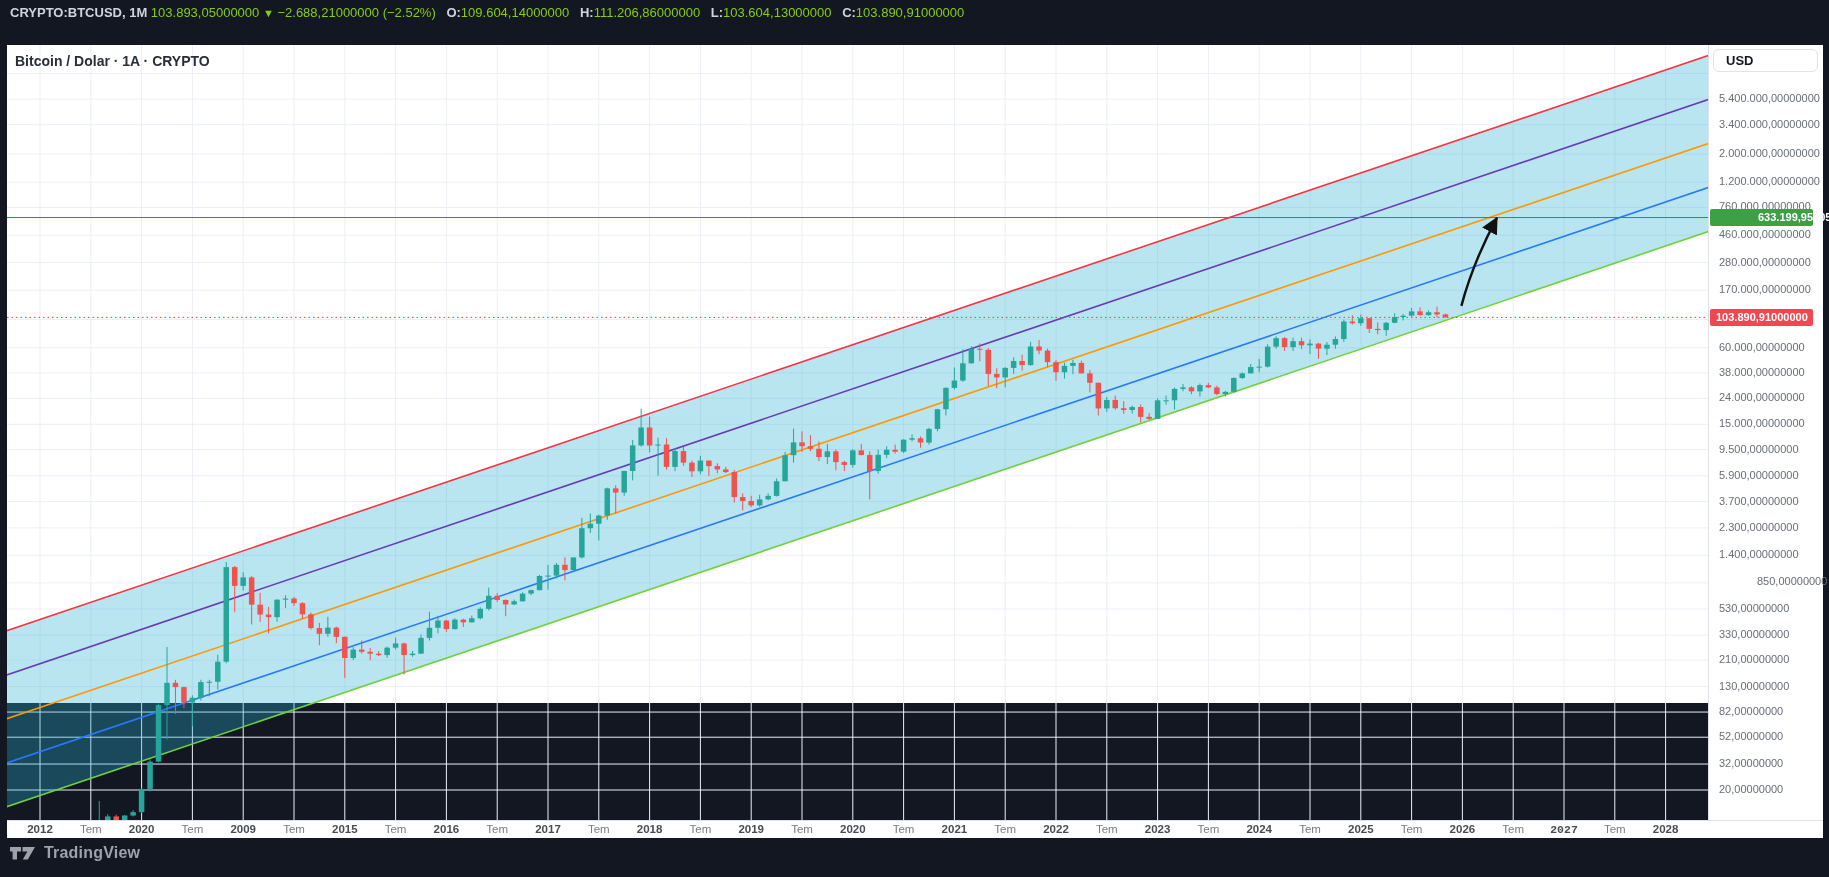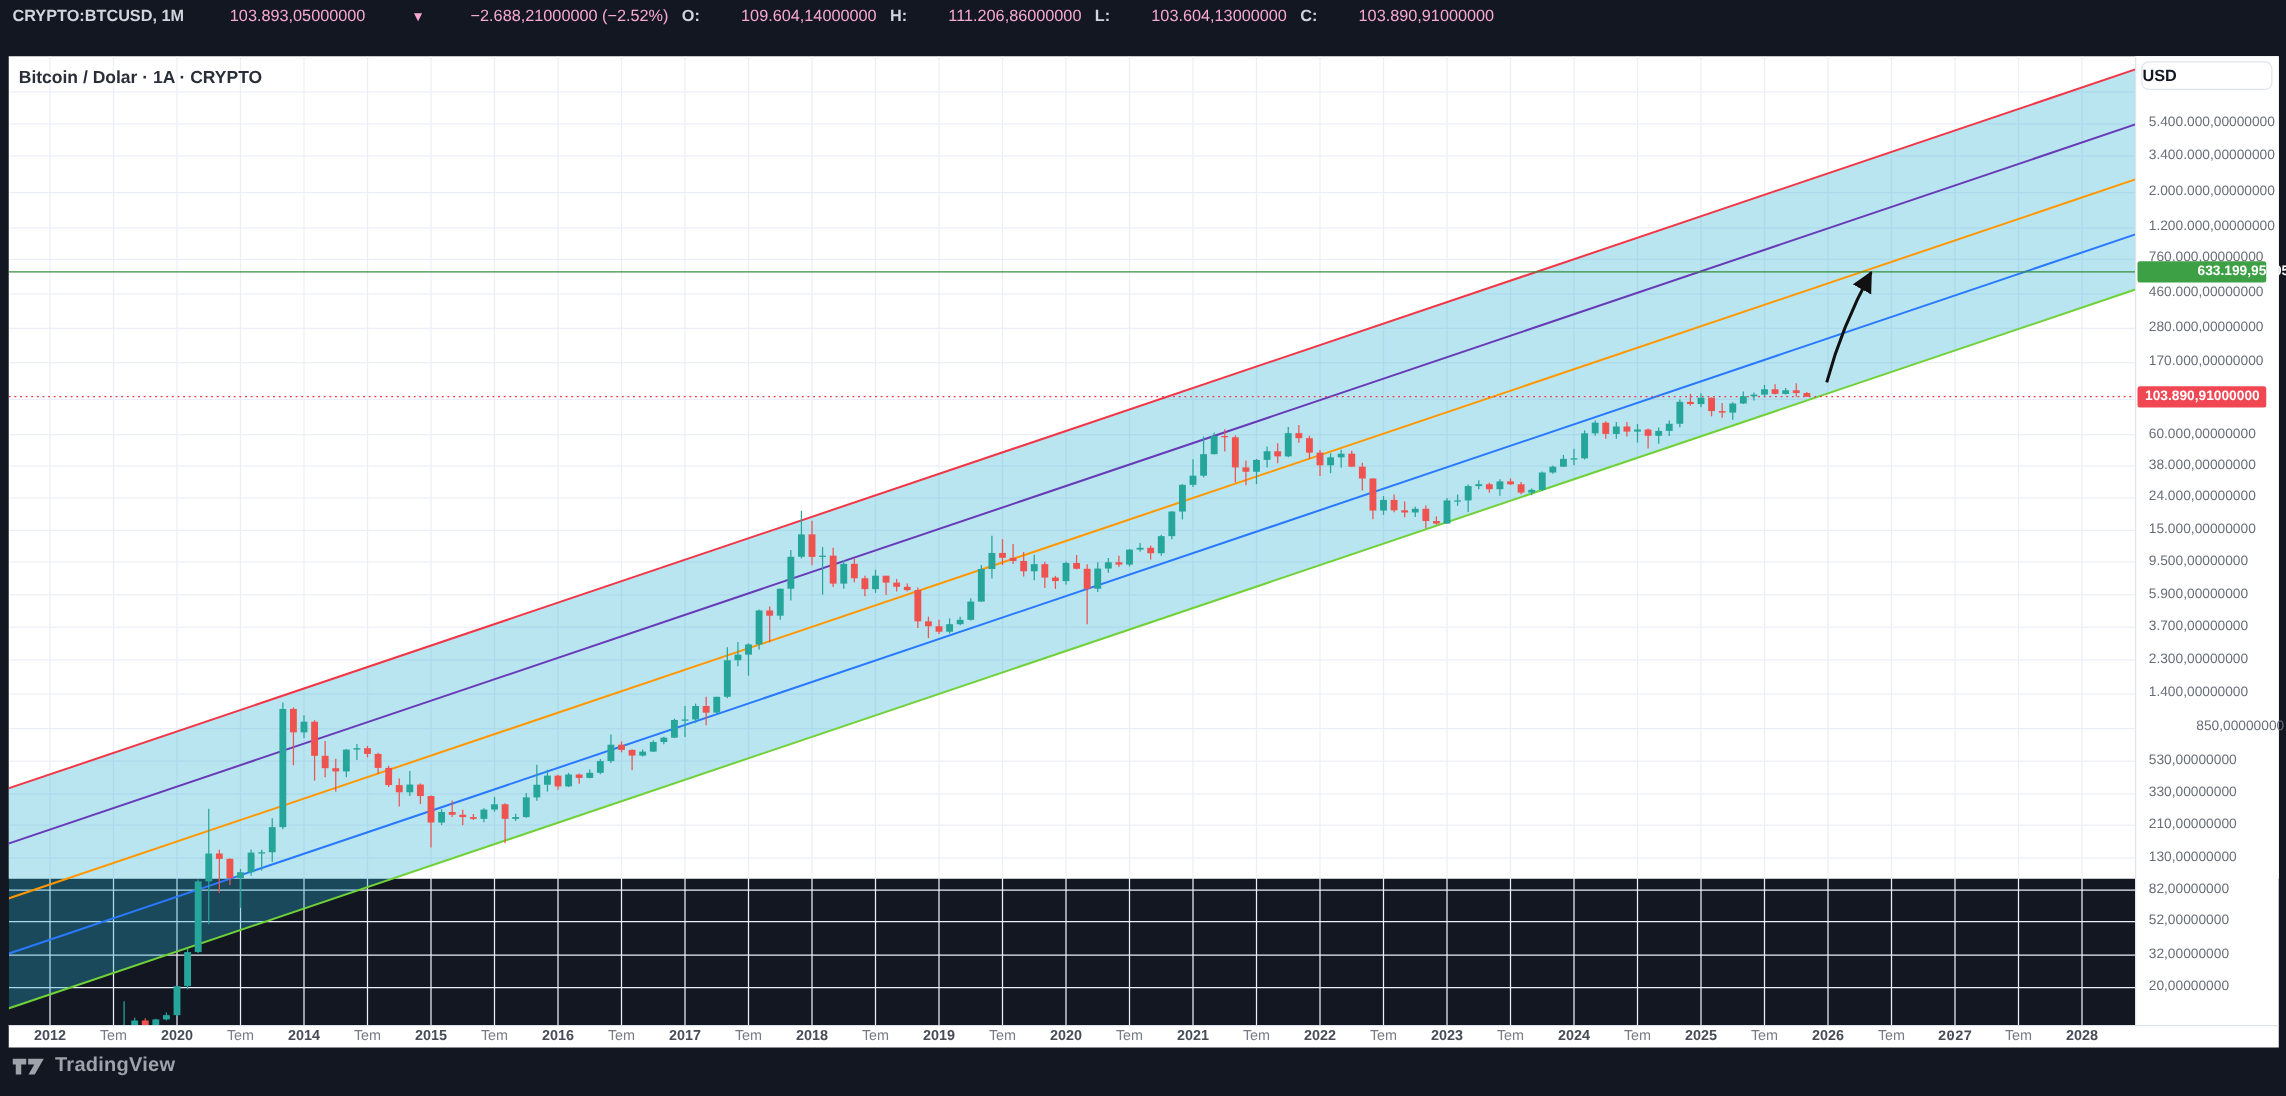--- a/index.html
+++ b/index.html
@@ -7,21 +7,21 @@
   body {
     width:1829px; height:877px; position:relative; overflow:hidden;
     background:#131722; font-family:"Liberation Sans", sans-serif;
     -webkit-font-smoothing:antialiased;
   }
   
   #header { position:absolute; left:10px; top:3px; }
   .hline1 { font-size:13px; color:#b2b5be; line-height:18px; }
   .hline1 .author { color:#e8eaef; font-weight:700; }
   .hline2 { font-size:13px; line-height:19px; color:#d1d4dc; font-weight:700; }
-  .hline2 .red { color:#f9a8d4; font-weight:400;margin-left:33px; }
+  .hline2 .red { color:#84cc16; font-weight:400; }
   .hline2 .lbl { color:#d1d4dc; font-weight:700; margin-left:7px; }
   .hline2 .dir { font-size:11px; }
   
   #panel {
     position:absolute; left:7px; top:45px; width:1816px; height:658px;
     background:#ffffff;
   }
   #plot { position:absolute; left:0; top:0; width:1701px; height:775px; overflow:hidden; }
   #plot svg { display:block; }
   #chart-title {
@@ -33,21 +33,21 @@
     position:absolute; left:1701px; top:0; width:115px; height:775px;
     background:#ffffff; border-left:1px solid #e0e3eb;
   }
   .price-label {
     position:absolute; left:10px; font-size:11px; color:#686d78; white-space:nowrap;
   }
   #usd-button {
     position:absolute; left:4px; top:4px; width:105px; height:23px;
     border:1px solid #e0e3eb; border-radius:6px; background:#fff;
     font-size:13px; font-weight:600; color:#131722; line-height:21px;
-    cursor:pointer;
+    padding-left:12px; cursor:pointer;
   }
   .axis-badge {
     position:absolute; left:1px; width:103px; height:17px; border-radius:2px;
     color:#ffffff; font-size:11px; font-weight:700; line-height:17px;
     padding-left:6px; white-space:nowrap; z-index:6;
   }
   
   #time-axis {
     position:absolute; left:0; top:775px; width:1816px; height:18px;
     background:#ffffff; border-top:1px solid #e0e3eb;
@@ -517,21 +517,21 @@
       <div class="price-label" style="top: 685.215px;">52,00000000</div>
       <div class="price-label" style="top: 712.036px;">32,00000000</div>
       <div class="price-label" style="top: 738px;">20,00000000</div>
     </div>
 
   <div id="time-axis">
       <div class="year-label" style="left: 33px;">2012</div>
       <div class="mid-label" style="left: 83.8px;">Tem</div>
       <div class="year-label" style="left: 134.6px;">2020</div>
       <div class="mid-label" style="left: 185.4px;">Tem</div>
-      <div class="year-label" style="left: 236.2px;">2014</div>
+      <div class="year-label" style="left: 236.2px;">2009</div>
       <div class="mid-label" style="left: 287px;">Tem</div>
       <div class="year-label" style="left: 337.8px;">2015</div>
       <div class="mid-label" style="left: 388.6px;">Tem</div>
       <div class="year-label" style="left: 439.4px;">2016</div>
       <div class="mid-label" style="left: 490.2px;">Tem</div>
       <div class="year-label" style="left: 541px;">2017</div>
       <div class="mid-label" style="left: 591.8px;">Tem</div>
       <div class="year-label" style="left: 642.6px;">2018</div>
       <div class="mid-label" style="left: 693.4px;">Tem</div>
       <div class="year-label" style="left: 744.2px;">2019</div>

